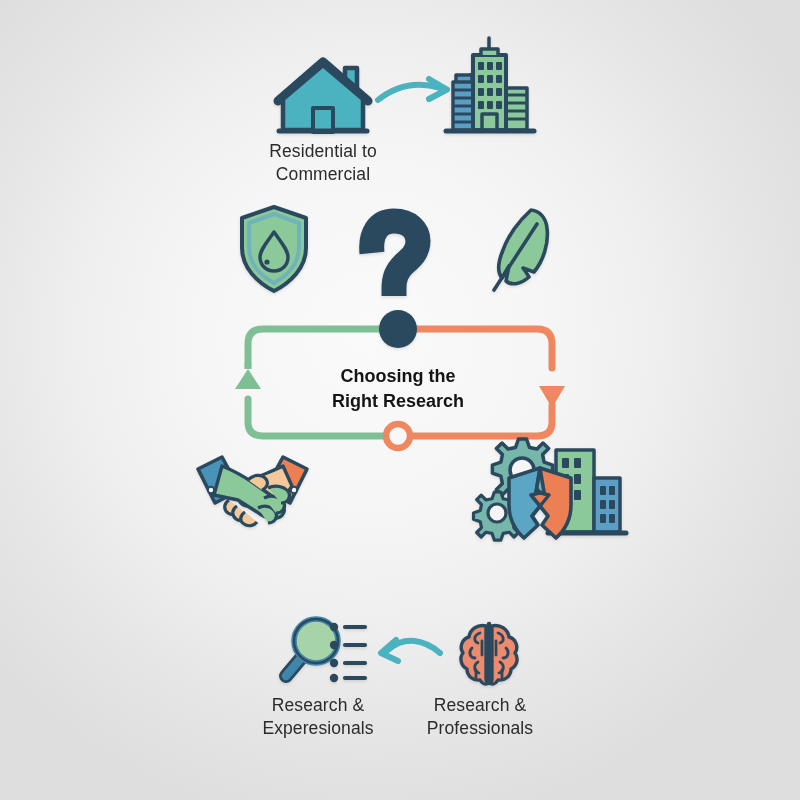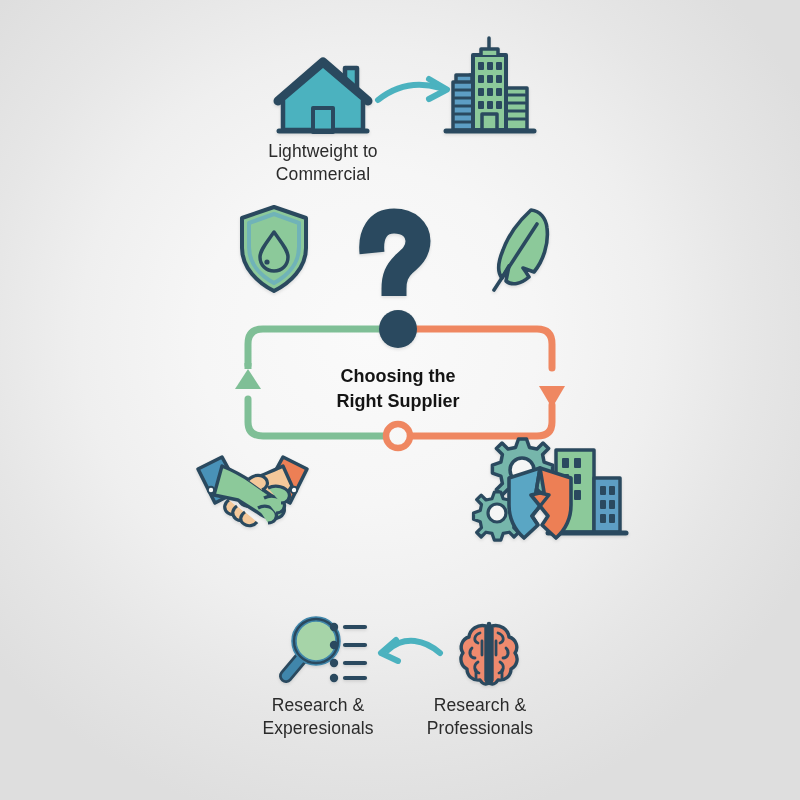--- a/index.html
+++ b/index.html
@@ -303,26 +303,26 @@
         <path d="M500 662 C505 665, 504 672, 499 673"></path>
         <path d="M496 641 L496 655"></path>
         <path d="M502 670 L502 678"></path>
       </g>
 
       <path d="M489 624 L489 683" stroke="#2b4a5e" stroke-width="4.5" stroke-linecap="round"></path>
     </g>
 
   </svg>
 
-  <div class="label" style="left:268px; top:140px; width:110px;">Lightweight to
+  <div class="label" style="left:268px; top:140px; width:110px;">Residential to
 Commercial</div>
 
 
   <div class="center-label" style="left:318px; top:364px; width:160px;">Choosing the
-Right Supplier</div>
+Right Research</div>
 
 
 
   <div class="label" style="left:228px; top:694px; width:180px;">Research &amp;
 Experesionals</div>
 
   <div class="label" style="left:400px; top:694px; width:160px;">Research &amp;
 Professionals</div>
 
 </div>

